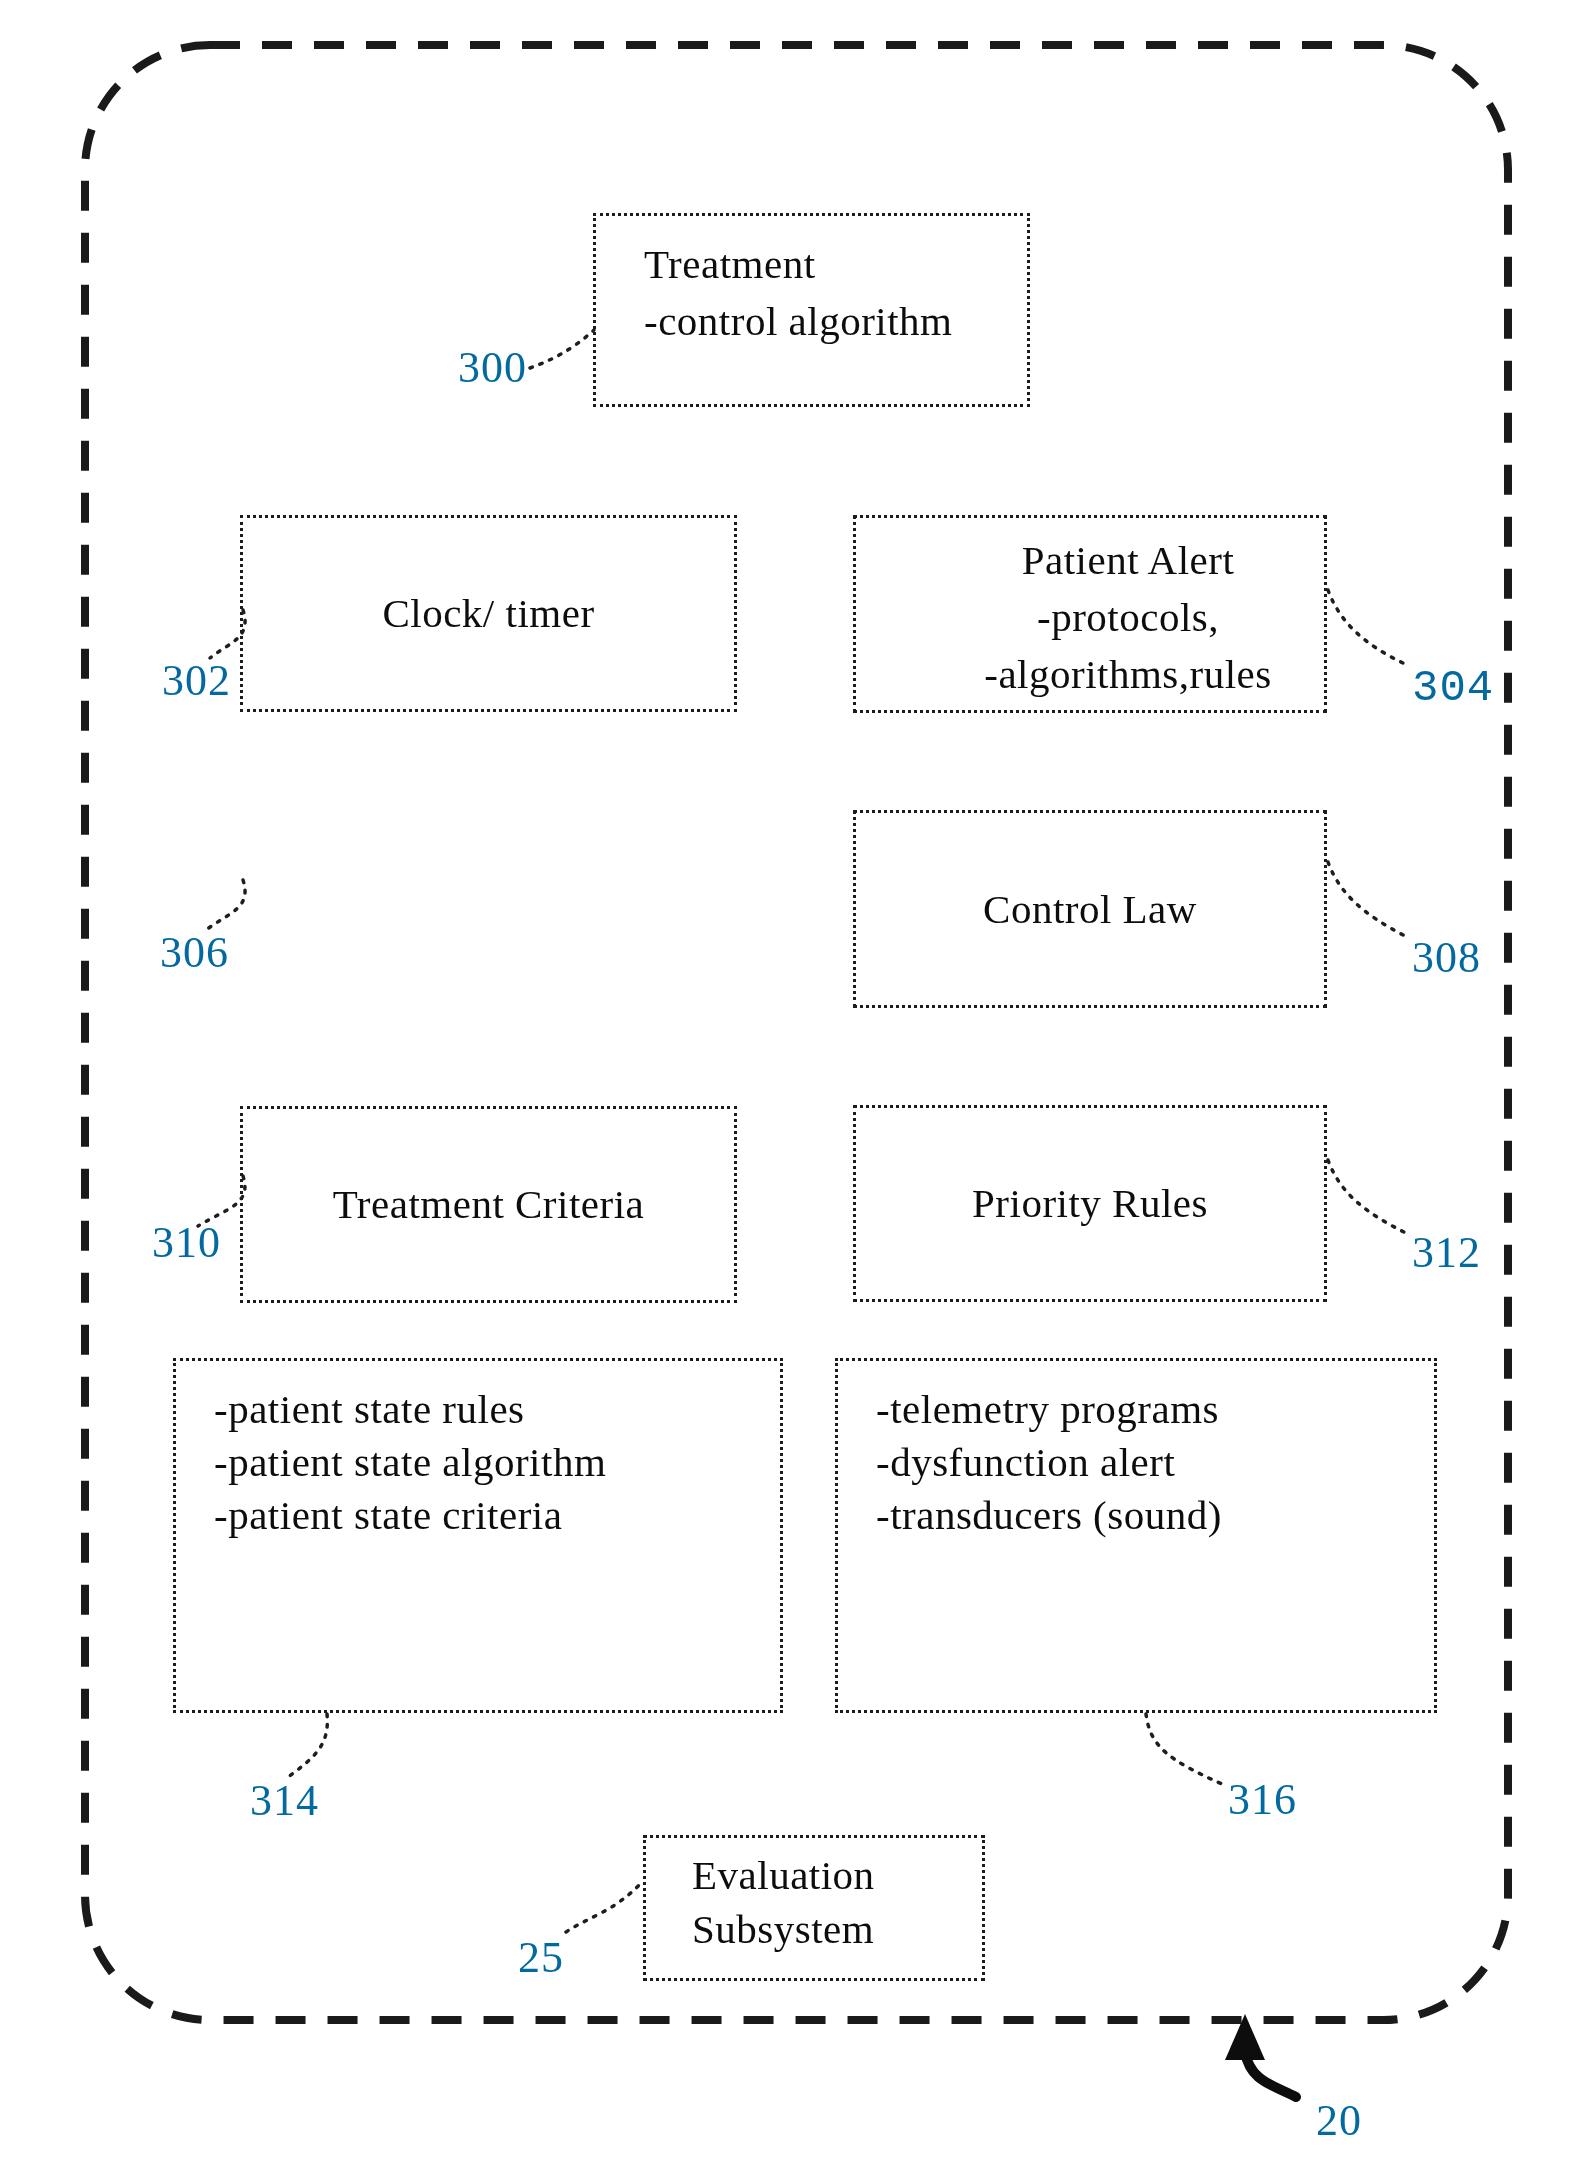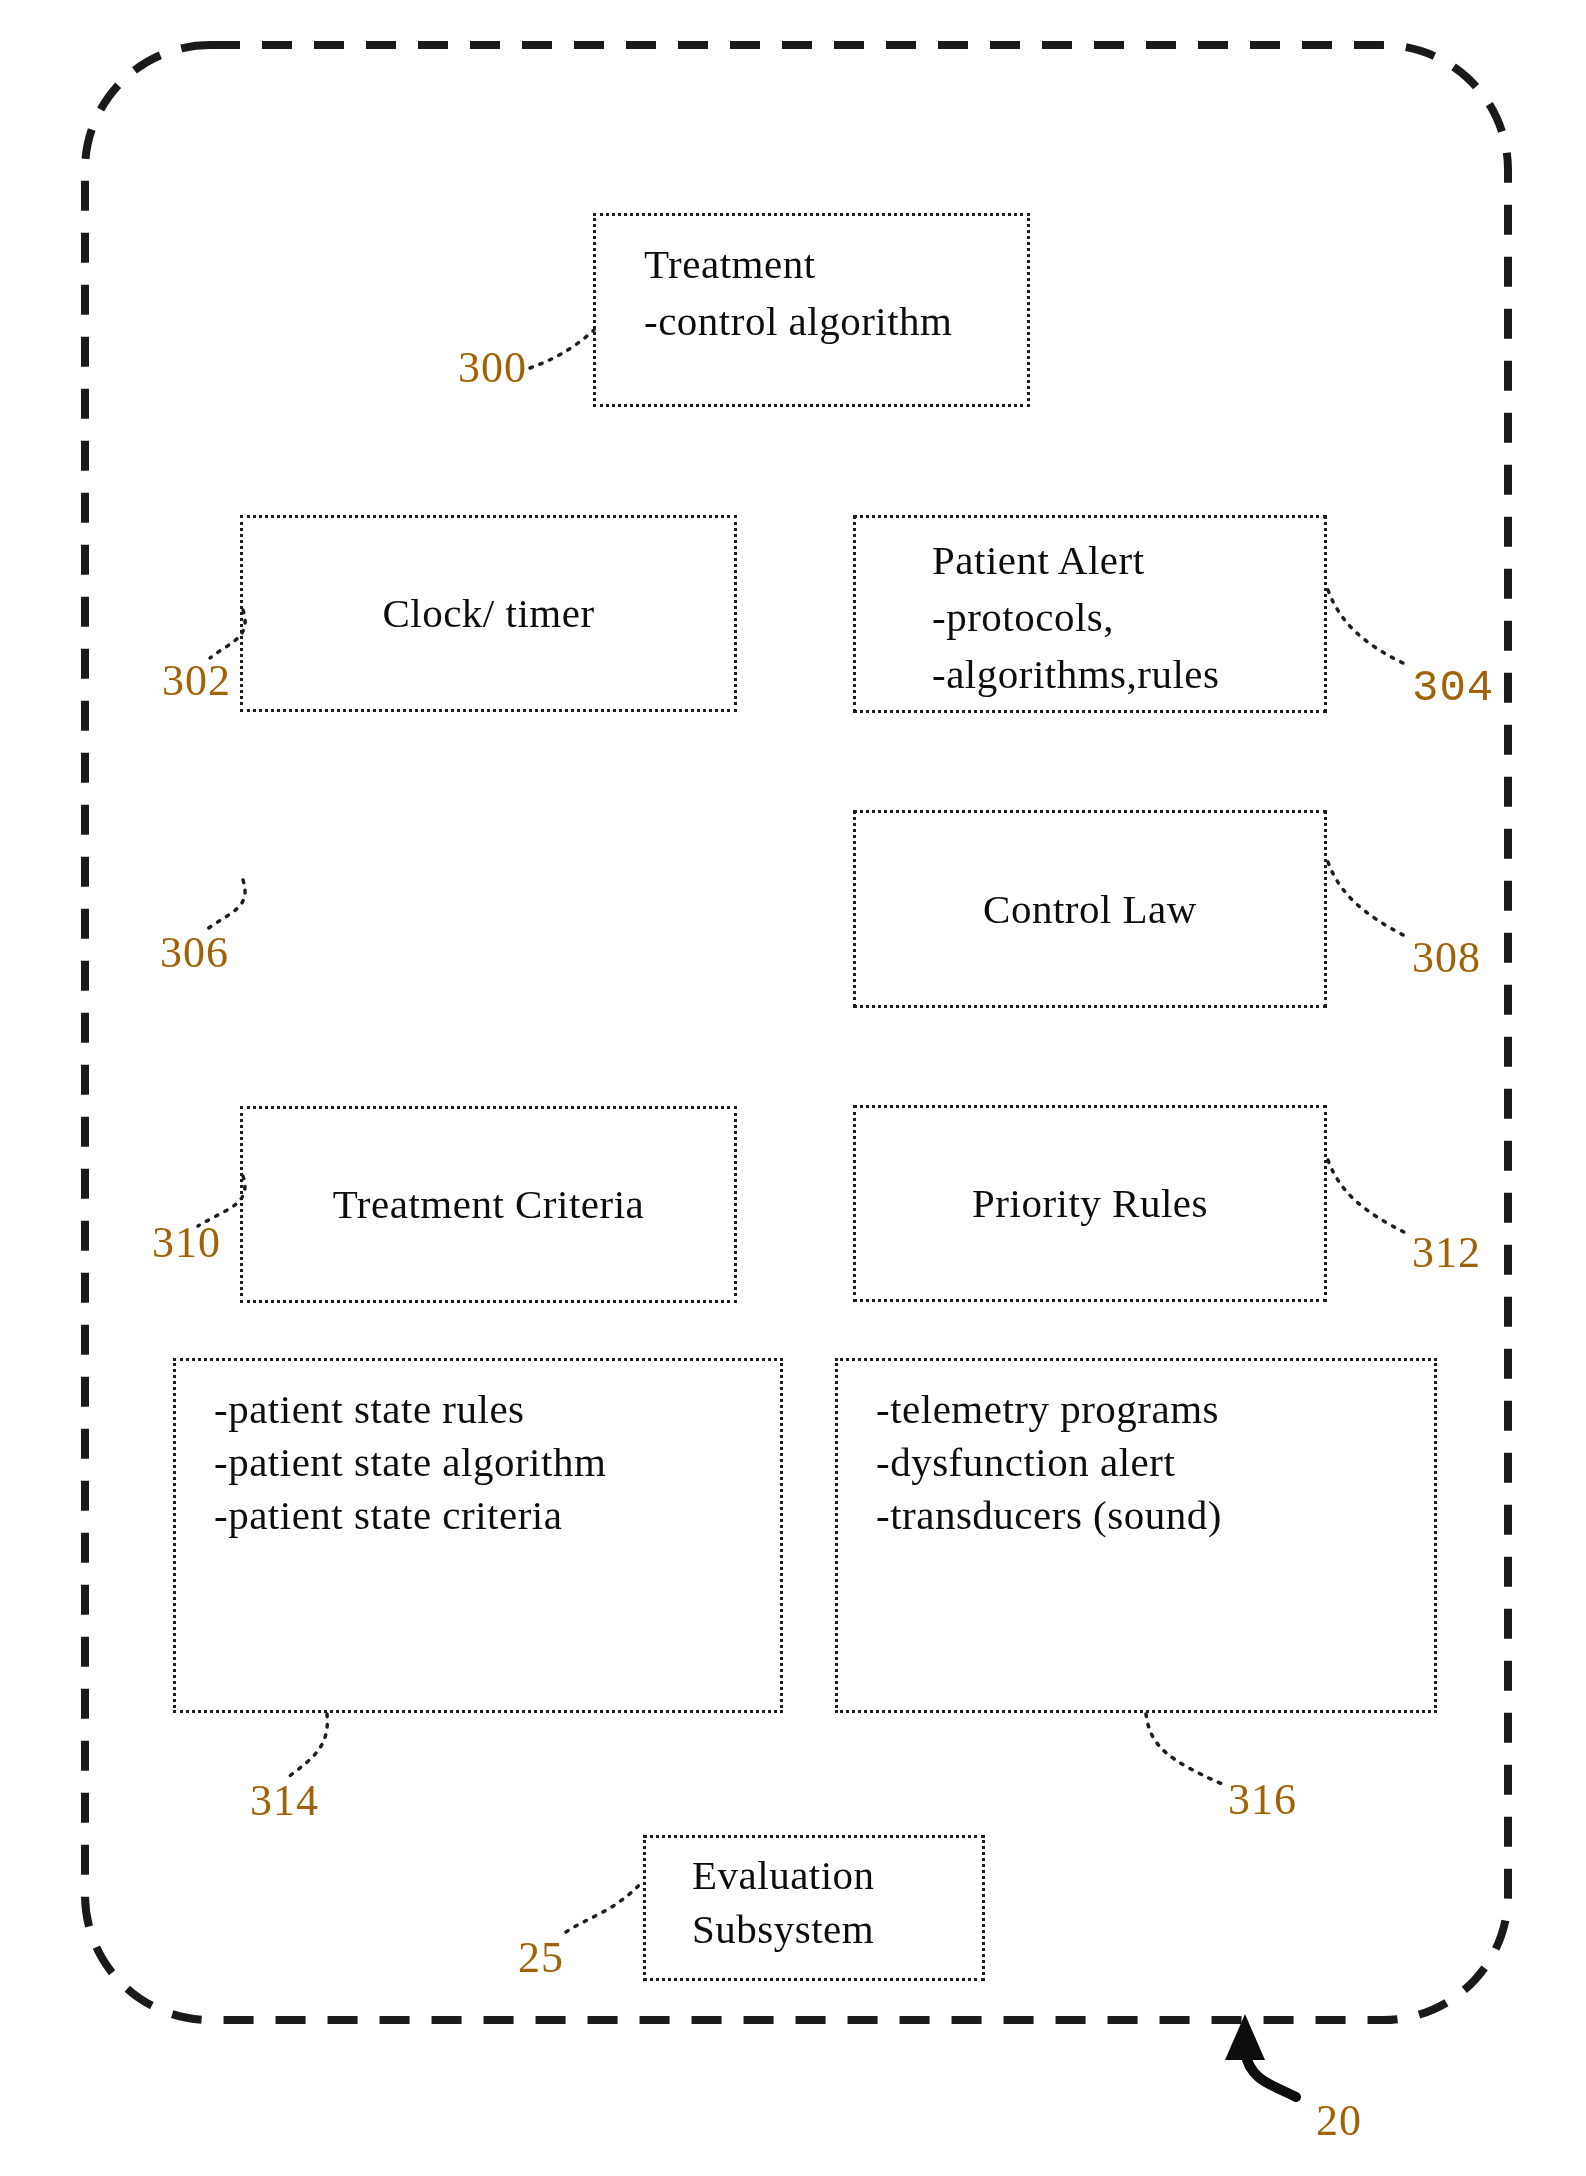--- a/index.html
+++ b/index.html
@@ -20,27 +20,27 @@
     line-height:57px;
     letter-spacing:0.5px;
   }
   .dbox .ln{white-space:nowrap;}
   .center-one{display:flex;align-items:center;justify-content:center;}
   .refnum{
     position:absolute;
     font-size:44px;
     line-height:44px;
     letter-spacing:1px;
-    color:#a16207;
+    color:#0369a1;
     white-space:nowrap;
   }
   
   #box-treatment        {left:593px; top:213px;  width:437px; height:194px; padding:20px 0 0 48px;}
   #box-clock            {left:240px; top:515px;  width:497px; height:197px;}
-  #box-patient-alert    {left:853px; top:515px;  width:474px; height:198px; padding:14px 0 0 76px;}
+  #box-patient-alert    {left:853px; top:515px;  width:474px; height:198px; padding:14px 0 0 76px;text-align:center;}
   #box-processing       {left:240px; top:810px;  width:497px; height:198px; padding:14px 0 0 90px;}
   #box-control-law      {left:853px; top:810px;  width:474px; height:198px;}
   #box-treatment-criteria{left:240px; top:1106px; width:497px; height:197px;}
   #box-priority-rules   {left:853px; top:1105px; width:474px; height:197px;}
   #box-patient-state    {left:173px; top:1358px; width:610px; height:355px; padding:22px 0 0 38px; line-height:53px;}
   #box-communication    {left:835px; top:1358px; width:602px; height:355px; padding:22px 0 0 38px; line-height:53px;}
   #box-evaluation       {left:643px; top:1835px; width:342px; height:146px; padding:10px 0 0 46px; line-height:54px;}
 </style>
 </head>
 <body>

